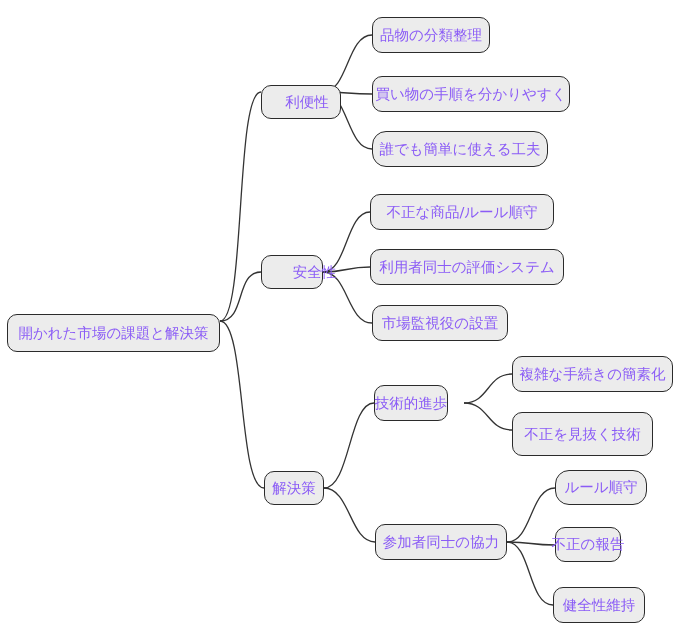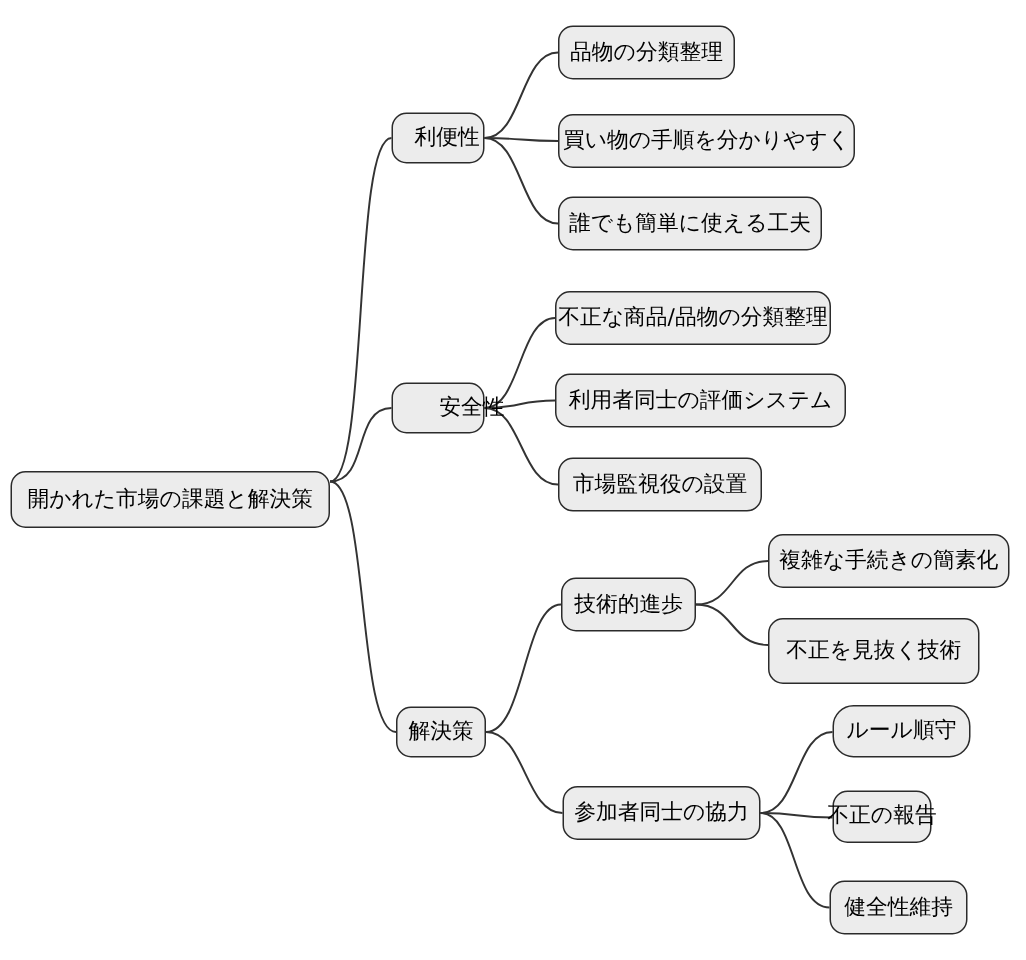--- a/index.html
+++ b/index.html
@@ -29,21 +29,21 @@
     position: absolute;
     box-sizing: border-box;
     background: #ececec;
     border: 1.4px solid #2b2b2b;
     border-radius: 10px;
     display: flex;
     align-items: center;
     justify-content: center;
     white-space: nowrap;
     font-size: 14.5px;
-    color: #000000;
+    color: #8b5cf6;
     line-height: 1;
   }
   .node span {
     display: block;
   }
 </style>
 </head>
 <body>
 
 <div class="canvas">
@@ -64,51 +64,51 @@
     <path class="edge" d="M464,403 C489,403 487,430 512,430"></path>
     <path class="edge" d="M507,542 C532,542 530,488 555,488"></path>
     <path class="edge" d="M507,542 C532,542 530,545 555,545"></path>
     <path class="edge" d="M507,542 C531,542 528,605 553,605"></path>
   </svg>
 
   <div class="node" style="left:7px; top:302px; width:213px; height:38px;margin-top:12px;">
     <span>開かれた市場の課題と解決策</span>
   </div>
 
-  <div class="node" style="left:261px; top:75px; width:62px; height:34px;padding-left:12px;">
+  <div class="node" style="left:261px; top:85px; width:80px; height:34px;padding-left:12px;">
     <span>利便性</span>
   </div>
   <div class="node" style="left:261px; top:255px; width:62px; height:34px;padding-left:45px;">
     <span>安全性</span>
   </div>
   <div class="node" style="left:264px; top:471px; width:60px; height:34px;">
     <span>解決策</span>
   </div>
 
   <div class="node" style="left:372px; top:17px; width:118px; height:36px;">
     <span>品物の分類整理</span>
   </div>
   <div class="node" style="left:372px; top:76px; width:198px; height:36px;">
     <span>買い物の手順を分かりやすく</span>
   </div>
-  <div class="node" style="left:372px; top:131px; width:176px; height:36px;">
+  <div class="node" style="left:372px; top:131px; width:176px; height:36px;border-radius:14px;">
     <span>誰でも簡単に使える工夫</span>
   </div>
 
   <div class="node" style="left:370px; top:194px; width:184px; height:36px;">
-    <span>不正な商品/品物の分類整理</span>
+    <span>不正な商品/ルール順守</span>
   </div>
   <div class="node" style="left:370px; top:249px; width:194px; height:36px;">
     <span>利用者同士の評価システム</span>
   </div>
   <div class="node" style="left:372px; top:305px; width:136px; height:36px;">
     <span>市場監視役の設置</span>
   </div>
 
-  <div class="node" style="left:374px; top:385px; width:90px; height:36px;text-align:center;">
+  <div class="node" style="left:374px; top:385px; width:74px; height:36px;text-align:center;">
     <span>技術的進歩</span>
   </div>
   <div class="node" style="left:375px; top:524px; width:132px; height:36px;">
     <span>参加者同士の協力</span>
   </div>
 
   <div class="node" style="left:512px; top:356px; width:161px; height:36px;">
     <span>複雑な手続きの簡素化</span>
   </div>
   <div class="node" style="left:512px; top:412px; width:141px; height:44px;">

